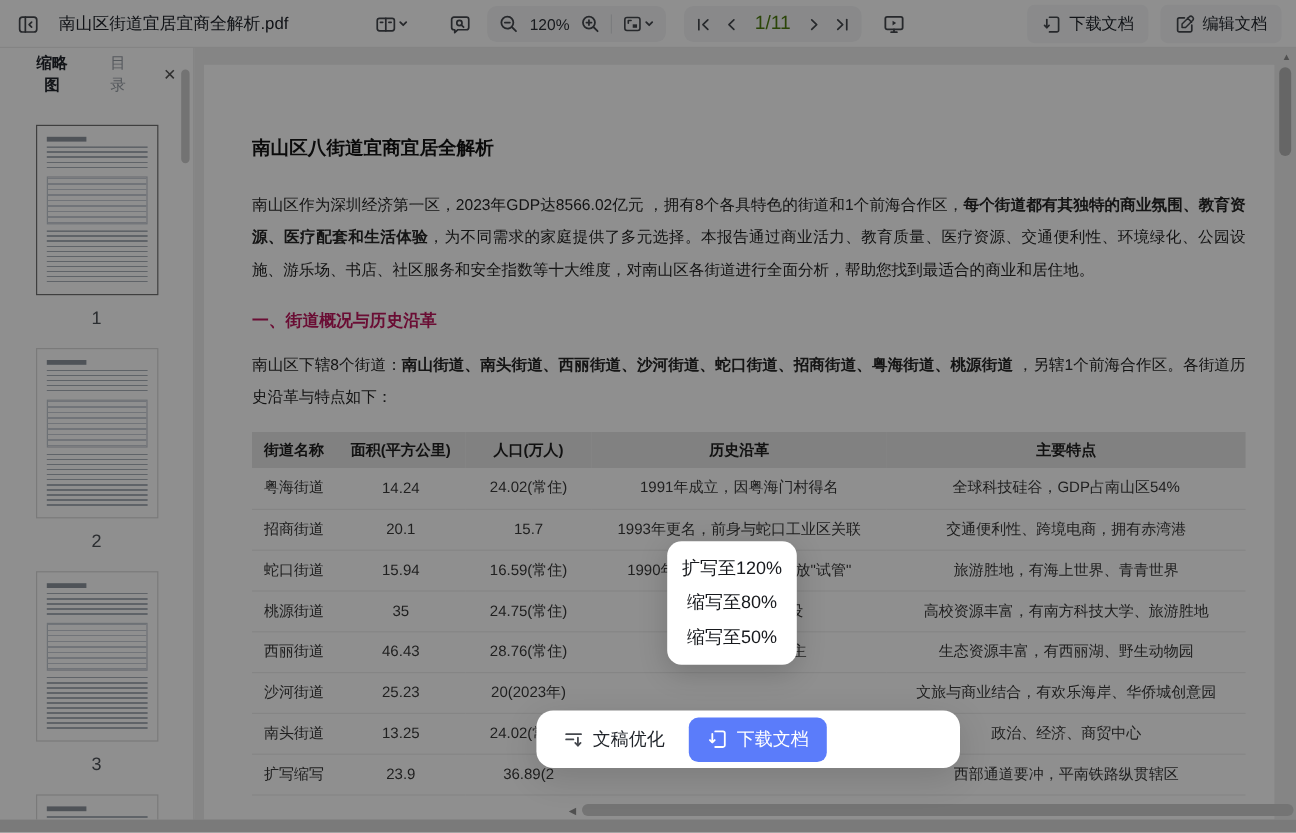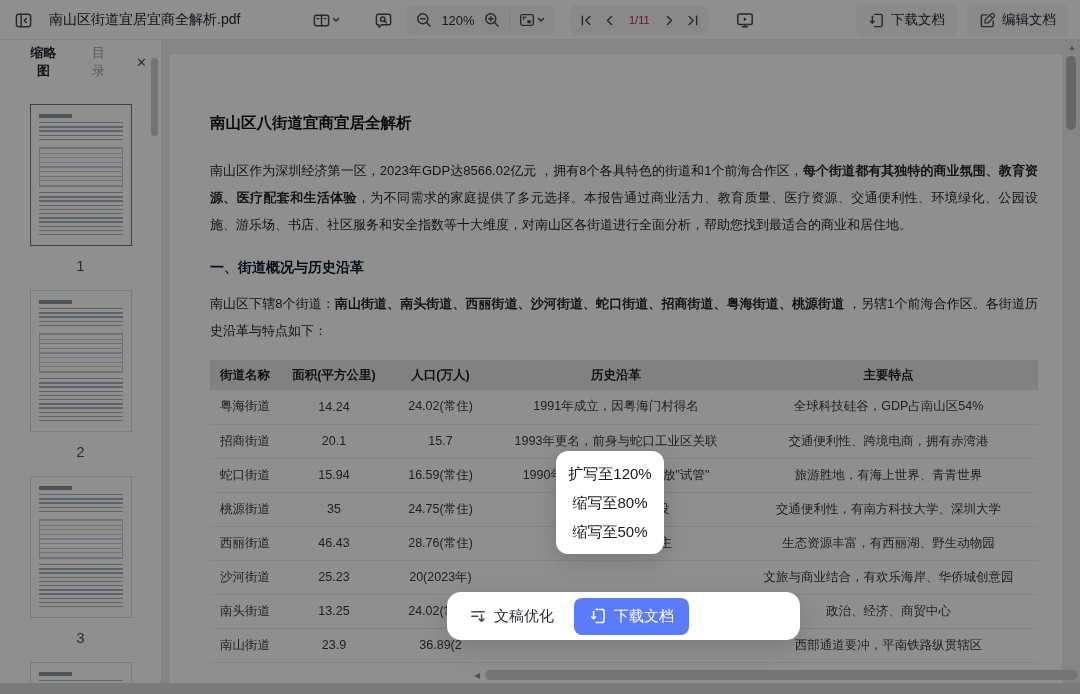--- a/index.html
+++ b/index.html
@@ -14,21 +14,21 @@
   .tb-grp { position:absolute; top:0; height:40px; display:flex; align-items:center; }
   .tb-left { left:14px; gap:16px; }
   .filename { font-size:14px; color:#20242b; font-weight:500; }
   .icon-btn { display:flex; align-items:center; justify-content:center; cursor:pointer; background:none; border:none; }
   .grp-view { left:312px; gap:4px; }
   .pill { background:#f4f5f6; border-radius:8px; height:30px; top:5px; display:flex; align-items:center; padding:0 9px; gap:8px; position:absolute; }
   .pill-zoom { left:406px; }
   .pill-nav { left:570px; }
   .zoom-val { font-size:13px; color:#2b2f36; min-width:34px; text-align:center; }
   .pill-div { width:1px; height:16px; background:#dcdee1; }
-  .page-ind { font-size:11px; color:#be185d; padding:0 4px; }
+  .page-ind { font-size:16px; color:#4d7c0f; padding:0 4px; }
   .btn-present { left:735px; }
   .tb-right { right:12px; gap:10px; }
   .tb-btn { display:flex; align-items:center; gap:6px; font-size:13.5px; color:#20242b; background:#f6f7f8; border:none; border-radius:6px; padding:7px 12px; cursor:pointer; }
 
   
   .sidebar { position:absolute; left:0; top:40px; width:162px; bottom:11px; background:#fff; border-right:1px solid #e9e9e9; overflow:hidden; }
   .sb-head { height:44px; display:flex; align-items:center; padding:0 14px 0 26px; gap:26px; }
   .sb-tab { background:none; border:none; font-size:13px; color:#9aa0a8; cursor:pointer; font-family:inherit; }
   .sb-tab.active { color:#23272e; font-weight:700; }
   .sb-close { margin-left:auto; background:none; border:none; font-size:13px; color:#555; cursor:pointer; }
@@ -42,21 +42,21 @@
   .sk-table { height:40px; border:1px solid #c3c9d1; background:repeating-linear-gradient(to bottom,#c9cfd8 0 1.2px,transparent 1.2px 4.6px); margin-bottom:5px; }
   .sk-p2 { height:44px; }
   .thumb-num { height:40px; line-height:40px; text-align:center; font-size:15px; color:#4e5258; }
   .sb-scroll { position:absolute; right:3px; top:18px; width:7px; height:78px; background:#cdcdcd; border-radius:4px; }
 
   
   .viewer { position:absolute; left:162px; top:40px; right:0; bottom:11px; background:#ededed; overflow:hidden; }
   .page { position:absolute; left:8px; top:14px; width:892px; min-height:800px; background:#fff; padding:59px 24px 20px 40px; }
   .doc-title { font-size:15.5px; font-weight:700; color:#141414; margin-bottom:23px; }
   .doc-p { font-size:13px; line-height:27px; color:#262626; text-align:justify; }
-  .doc-h2 { font-size:14px; font-weight:700; color:#0f172a; margin-top:21px; margin-bottom:13px; }
+  .doc-h2 { font-size:14px; font-weight:700; color:#be185d; margin-top:21px; margin-bottom:13px; }
   .doc-table { border-collapse:collapse; table-layout:fixed; width:828px; margin-top:16px; font-size:12.5px; }
   .doc-table th { background:#e6e6e6; font-weight:700; color:#1f1f1f; height:30px; text-align:center; }
   .doc-table td { height:34px; text-align:center; color:#3a3a3a; border-bottom:1px solid #ededed; overflow:hidden; white-space:nowrap; }
   .doc-table th:nth-child(1), .doc-table td:nth-child(1) { width:70px; }
   .doc-table th:nth-child(2), .doc-table td:nth-child(2) { width:108px; }
   .doc-table th:nth-child(3), .doc-table td:nth-child(3) { width:105px; }
   .doc-table th:nth-child(4), .doc-table td:nth-child(4) { width:246px; }
   .data-src { font-size:13px; color:#262626; margin-top:19px; }
 
   .vscroll-up { position:absolute; right:4px; top:3px; font-size:8px; color:#8f8f8f; }
@@ -309,21 +309,21 @@
             <td>15.94</td>
             <td>16.59(常住)</td>
             <td>1990年改街道，是改革开放"试管"</td>
             <td>旅游胜地，有海上世界、青青世界</td>
           </tr>
           <tr>
             <td>桃源街道</td>
             <td>35</td>
             <td>24.75(常住)</td>
             <td>2　　　　　　　设</td>
-            <td>交通便利性，有南方科技大学、深圳大学</td>
+            <td>高校资源丰富，有南方科技大学、旅游胜地</td>
           </tr>
           <tr>
             <td>西丽街道</td>
             <td>46.43</td>
             <td>28.76(常住)</td>
             <td>　　　　　　　　主</td>
             <td>生态资源丰富，有西丽湖、野生动物园</td>
           </tr>
           <tr>
             <td>沙河街道</td>
@@ -333,21 +333,21 @@
             <td>文旅与商业结合，有欢乐海岸、华侨城创意园</td>
           </tr>
           <tr>
             <td>南头街道</td>
             <td>13.25</td>
             <td>24.02(常住)</td>
             <td>南　　　　　　地</td>
             <td>政治、经济、商贸中心</td>
           </tr>
           <tr>
-            <td>南山街道</td>
+            <td>扩写缩写</td>
             <td>23.9</td>
             <td>36.89(2</td>
             <td></td>
             <td>西部通道要冲，平南铁路纵贯辖区</td>
           </tr>
       </tbody>
     </table>
 
     <p class="data-src">数据来源：</p>
   </div>

